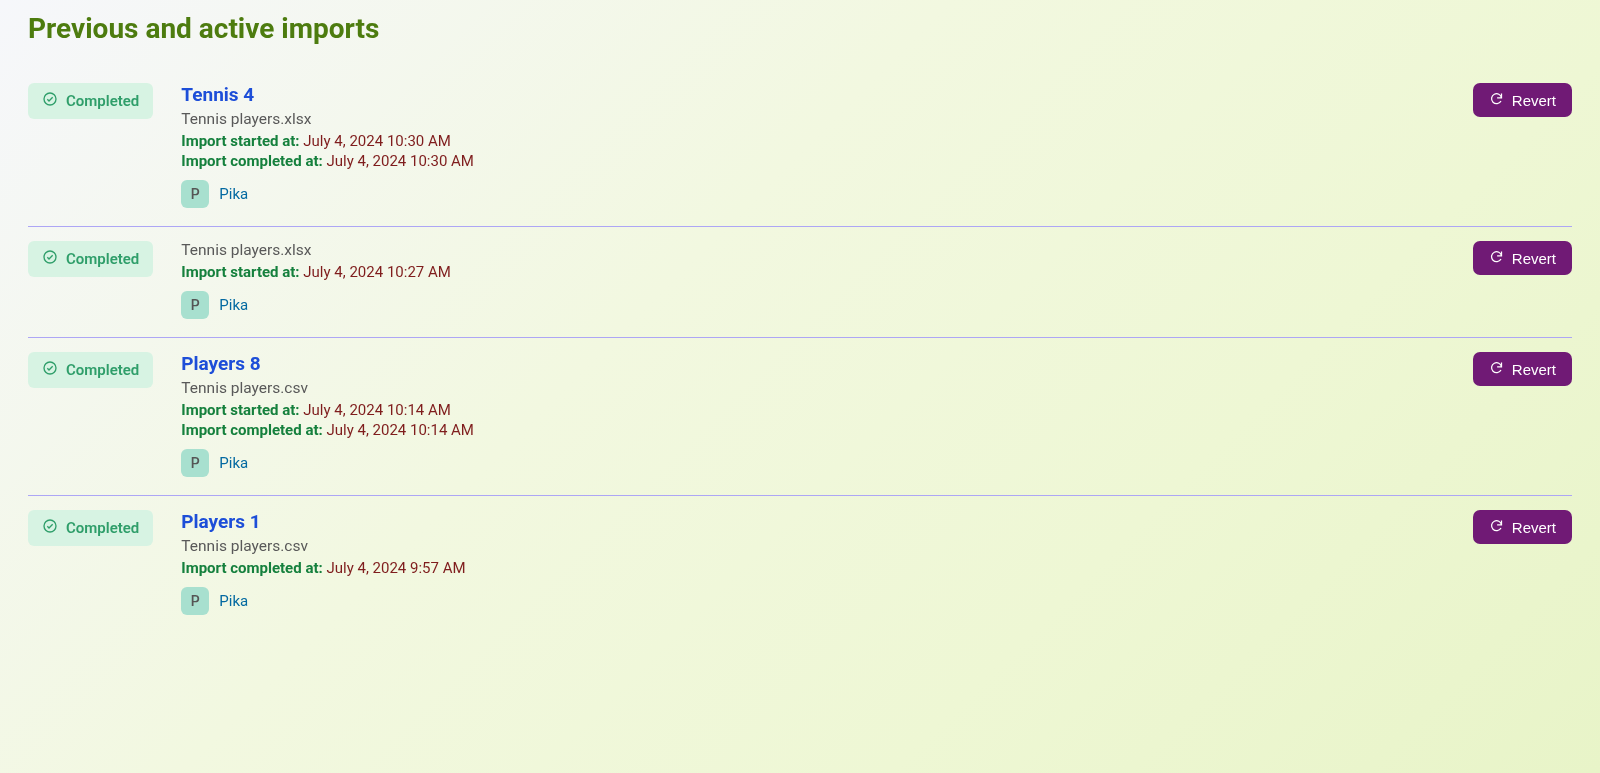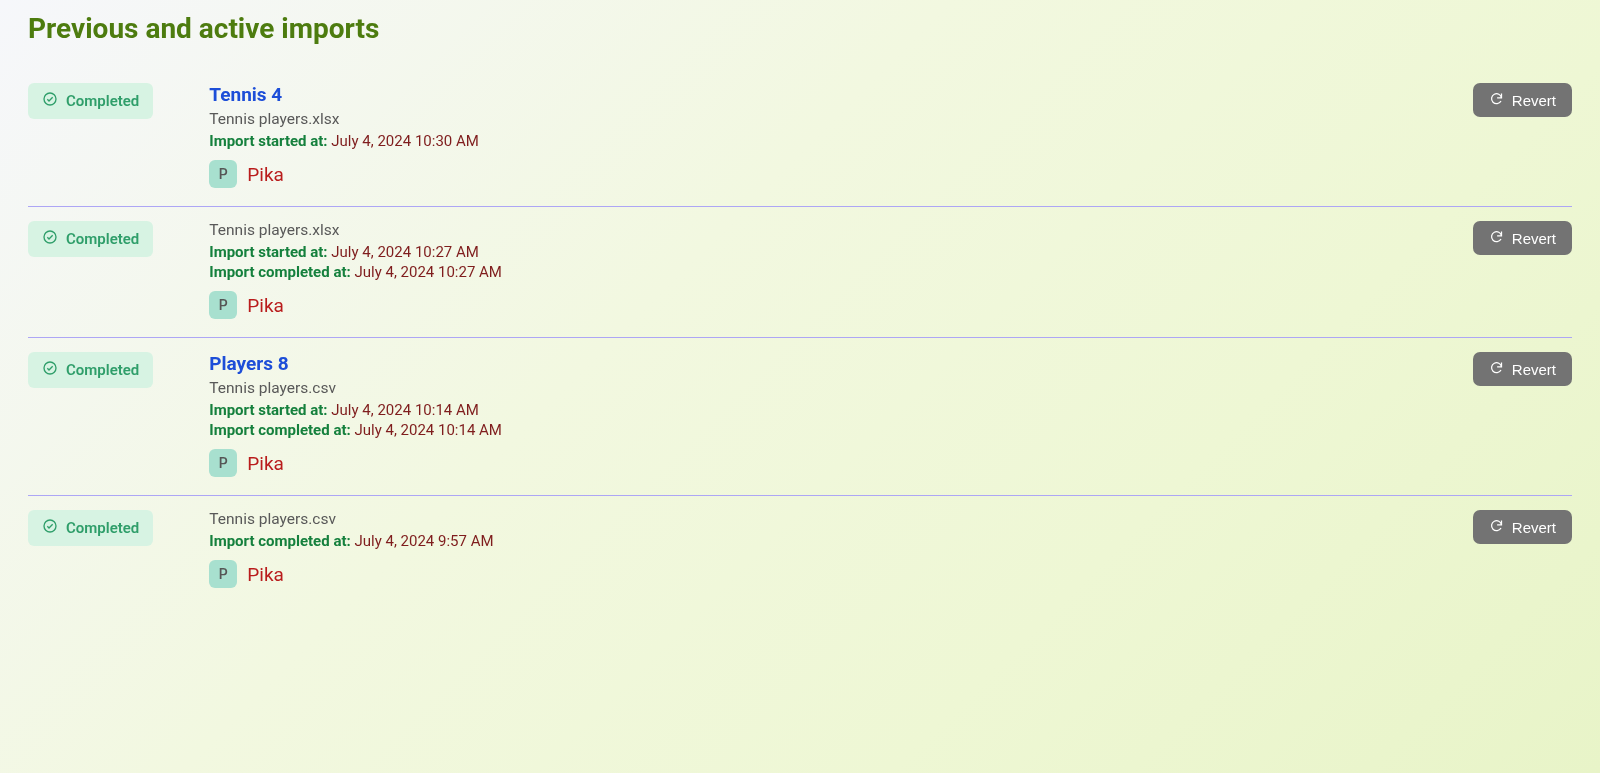--- a/index.html
+++ b/index.html
@@ -16,21 +16,21 @@
       font-weight: 700;
       color: #4d7c0f;
       margin-bottom: 24px;
     }
     .imports-list {}
     .import-row {
       display: flex;
       align-items: flex-start;
       padding: 14px 0 18px 0;
       border-bottom: 1px solid #ada6f5;
-      gap: 56px;
+      gap: 28px;
     }
     .import-row:last-child { border-bottom: none; }
     .status-col {
       flex: 0 0 auto;
     }
     .status-badge {
       display: inline-flex;
       align-items: center;
       gap: 8px;
       background: #d7f3e3;
@@ -78,31 +78,31 @@
       border-radius: 6px;
       background: #a8e0cf;
       color: #555;
       display: flex;
       align-items: center;
       justify-content: center;
       font-size: 14px;
       font-weight: 500;
     }
     .user-name {
-      font-size: 19px;
-      color: #b91c1c;
+      font-size: 15px;
+      color: #0369a1;
     }
     .action-col {
       flex: 0 0 auto;
     }
     .revert-btn {
       display: inline-flex;
       align-items: center;
       gap: 8px;
-      background: #737373;
+      background: #701a75;
       color: #fff;
       font-size: 15px;
       font-weight: 500;
       padding: 8px 16px;
       border: none;
       border-radius: 7px;
       cursor: pointer;
     }
     .revert-btn svg { width: 15px; height: 15px; stroke: #fff; stroke-width: 2; fill: none; }
   </style>
@@ -125,20 +125,24 @@
         <span>Completed</span>
       </div>
     </div>
     <div class="details-col">
       <div class="import-title">Tennis 4</div>
       <div class="import-file">Tennis players.xlsx</div>
       <div class="meta-line">
         <span class="meta-label">Import started at:</span>
         <span class="meta-value">July 4, 2024 10:30 AM</span>
       </div>
+      <div class="meta-line">
+        <span class="meta-label">Import completed at:</span>
+        <span class="meta-value">July 4, 2024 10:30 AM</span>
+      </div>
       <div class="user-line">
         <div class="avatar">P</div>
         <div class="user-name">Pika</div>
       </div>
     </div>
     <div class="action-col">
       <button class="revert-btn">
         <span>
           <svg viewBox="0 0 24 24">
               <path d="M20 11a8 8 0 10-.8 5"></path>
@@ -161,24 +165,20 @@
         </span>
         <span>Completed</span>
       </div>
     </div>
     <div class="details-col">
       <div class="import-file">Tennis players.xlsx</div>
       <div class="meta-line">
         <span class="meta-label">Import started at:</span>
         <span class="meta-value">July 4, 2024 10:27 AM</span>
       </div>
-      <div class="meta-line">
-        <span class="meta-label">Import completed at:</span>
-        <span class="meta-value">July 4, 2024 10:27 AM</span>
-      </div>
       <div class="user-line">
         <div class="avatar">P</div>
         <div class="user-name">Pika</div>
       </div>
     </div>
     <div class="action-col">
       <button class="revert-btn">
         <span>
           <svg viewBox="0 0 24 24">
               <path d="M20 11a8 8 0 10-.8 5"></path>
@@ -237,20 +237,21 @@
         <span>
           <svg viewBox="0 0 24 24">
               <circle cx="12" cy="12" r="9"></circle>
               <path d="M8 12.5l2.5 2.5L16 9.5"></path>
             </svg>
         </span>
         <span>Completed</span>
       </div>
     </div>
     <div class="details-col">
+      <div class="import-title">Players 1</div>
       <div class="import-file">Tennis players.csv</div>
       <div class="meta-line">
         <span class="meta-label">Import completed at:</span>
         <span class="meta-value">July 4, 2024 9:57 AM</span>
       </div>
       <div class="user-line">
         <div class="avatar">P</div>
         <div class="user-name">Pika</div>
       </div>
     </div>

